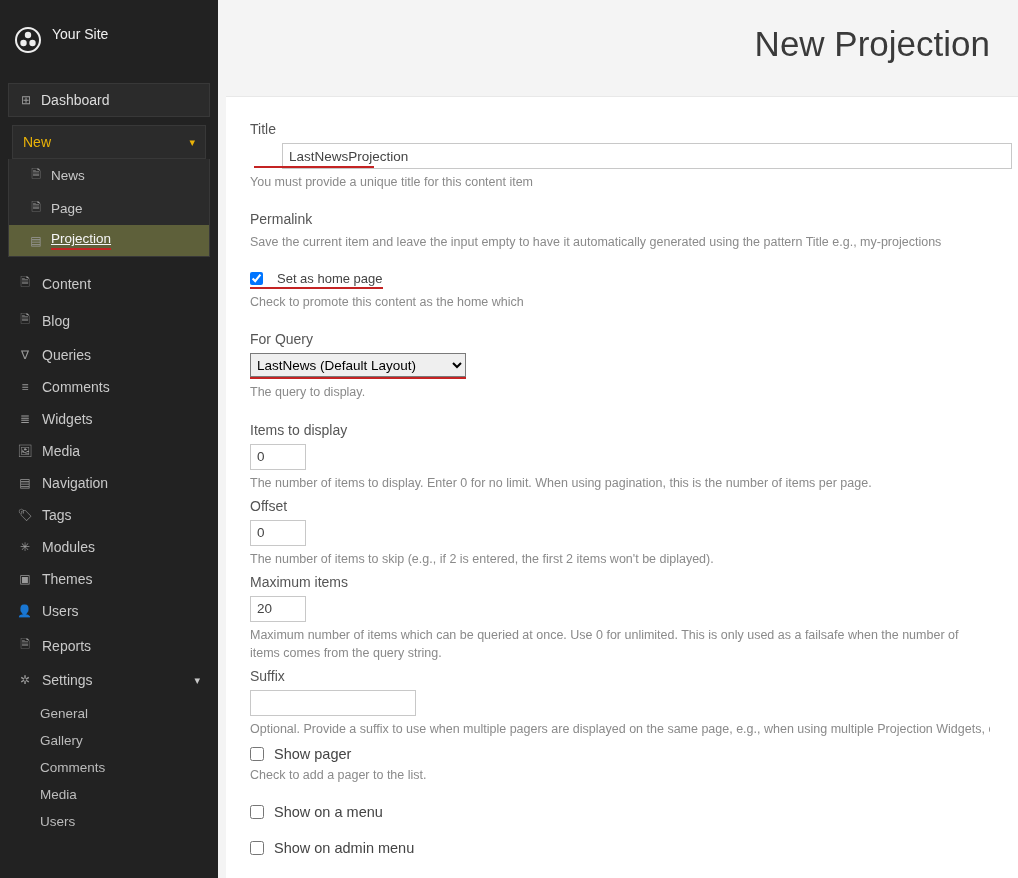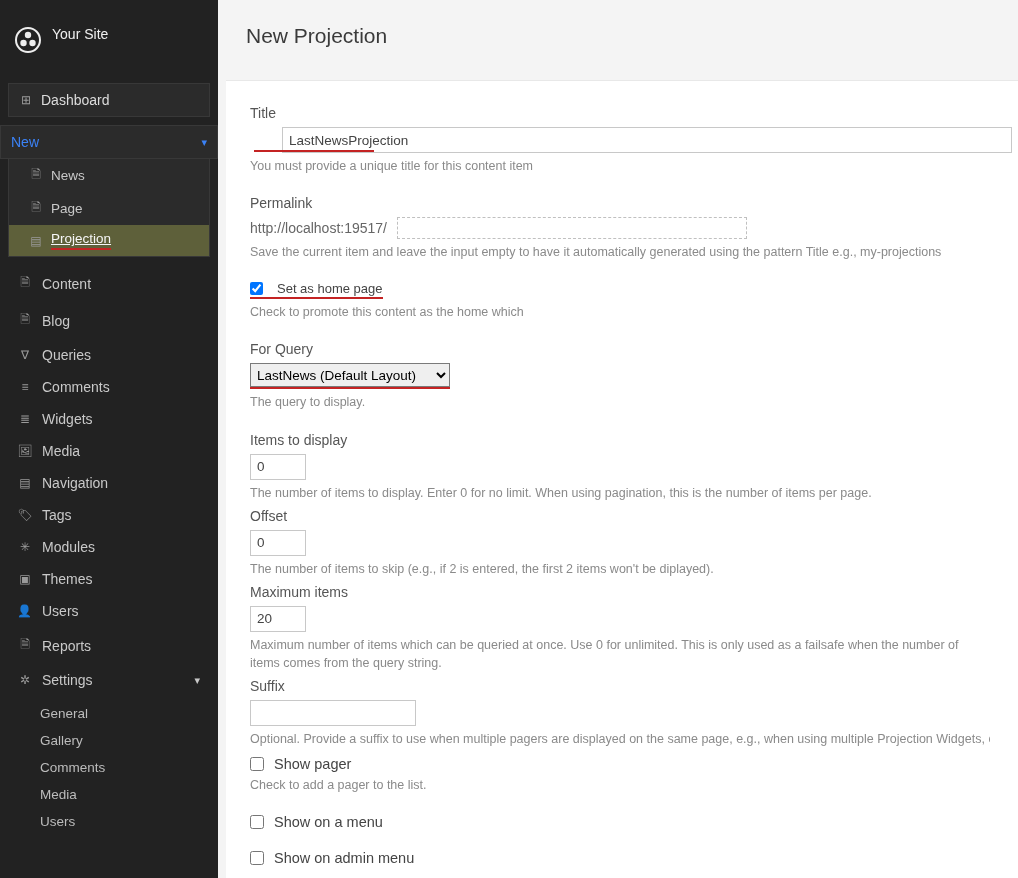--- a/index.html
+++ b/index.html
@@ -40,27 +40,27 @@
     border: 1px solid #383838;
     display: flex;
     align-items: center;
     gap: 8px;
     cursor: pointer;
     color: #dcdcdc;
   }
   .sb-section-header {
     background: #2b2b2b;
     border: 1px solid #383838;
-    margin: 0 0;
+    margin: 0 12px;
     padding: 8px 10px;
     display: flex;
     align-items: center;
     justify-content: space-between;
     cursor: pointer;
-    color: #3b82f6;
+    color: #eab308;
   }
   .sb-sub {
     margin: 0 8px;
     background: #2b2b2b;
     border: 1px solid #383838;
     border-top: none;
   }
   .sb-sub-item {
     padding: 6px 10px 6px 20px;
     display: flex;
@@ -111,24 +111,25 @@
     color: #9a9a9a;
   }
   
   .main {
     flex: 1;
     background: #f4f4f4;
     height: 878px;
     overflow: hidden;
   }
   .page-title {
-    font-size: 21px;
+    font-size: 35px;
     font-weight: 300;
     color: #3a3a3a;
     padding: 24px 28px 32px 28px;
+    text-align: right;
   }
   .panel {
     background: #ffffff;
     margin-left: 8px;
     padding: 24px 0 24px 24px;
     min-height: 780px;
     border-top: 1px solid #e8e8e8;
   }
   .field { margin-bottom: 20px; }
   .field-tight { margin-bottom: 6px; }
@@ -198,21 +199,21 @@
   .select-wrap {
     display: inline-block;
     border-bottom: 2px solid #c42323;
   }
   select {
     height: 24px;
     font-size: 13.5px;
     border: 1px solid #7a7a7a;
     background: #efefef;
     padding: 1px 2px;
-    width: 200px;
+    width: 216px;
   }
 </style>
 </head>
 <body>
 
 <div class="sidebar">
   <div class="brand">
     <span>
       <svg width="28" height="28" viewBox="0 0 28 28">
         <circle cx="14" cy="14" r="12" fill="none" stroke="#eee" stroke-width="2"></circle>
@@ -321,24 +322,20 @@
       <label class="label">Title</label>
       <div class="title-input-wrap">
         <input class="text-input" type="text" value="LastNewsProjection" style="">
         <div class="title-underline"></div>
       </div>
       <div class="hint">You must provide a unique title for this content item</div>
     </div>
 
     <div class="field">
       <label class="label">Permalink</label>
-      <div class="permalink-row">
-        <span class="permalink-prefix">http://localhost:19517/</span>
-        <input class="permalink-input" type="text" value="" style="">
-      </div>
       <div class="hint">Save the current item and leave the input empty to have it automatically generated using the pattern Title e.g., my-projections</div>
     </div>
 
     <div class="field">
       <span class="homepage-row">
         <input type="checkbox" checked="" style="">
         <span>Set as home page</span>
       </span>
       <div class="hint">Check to promote this content as the home which</div>
     </div>

